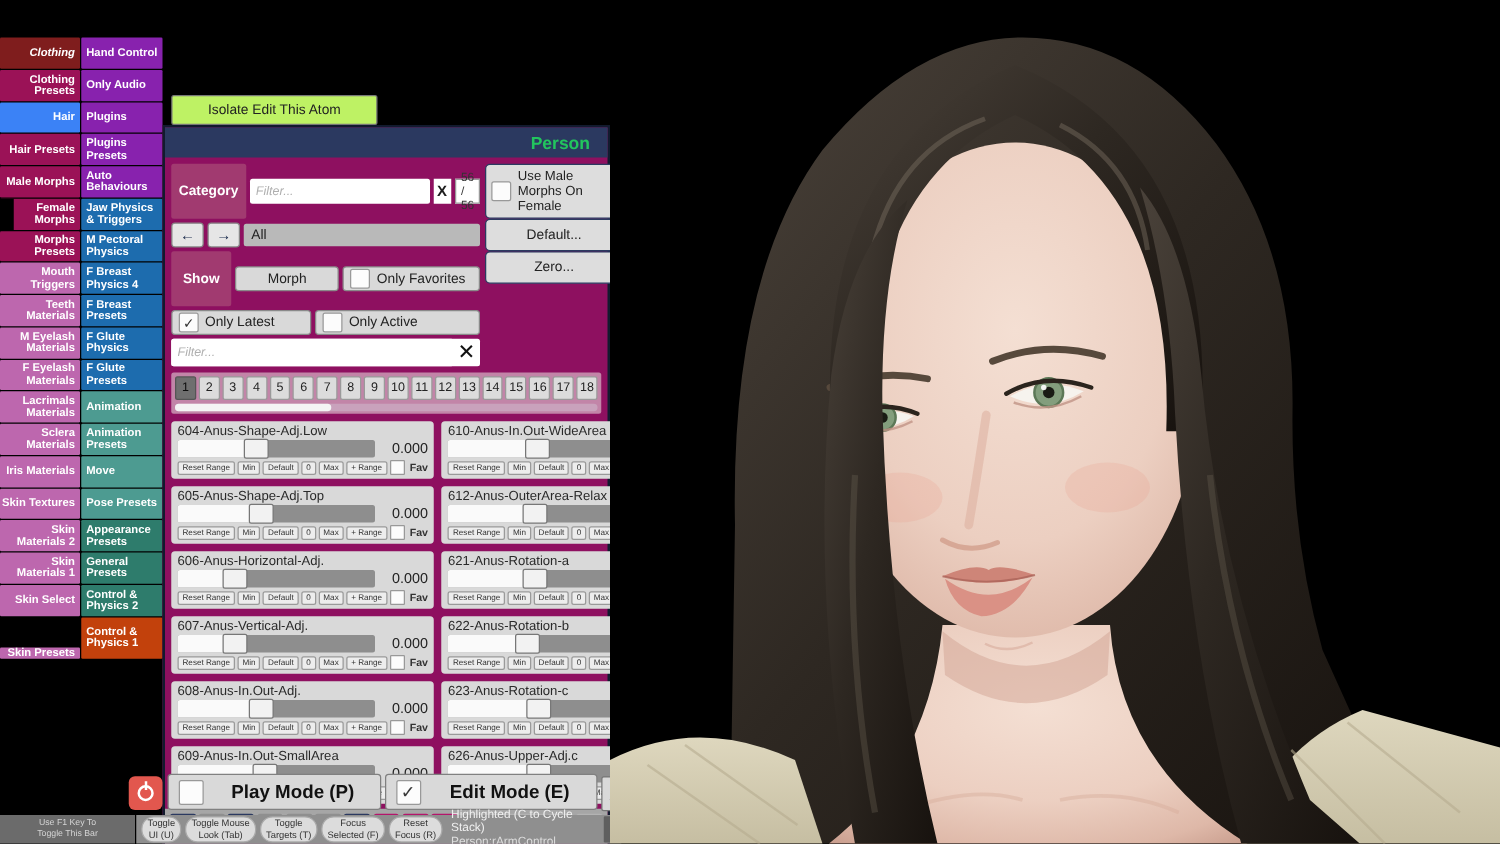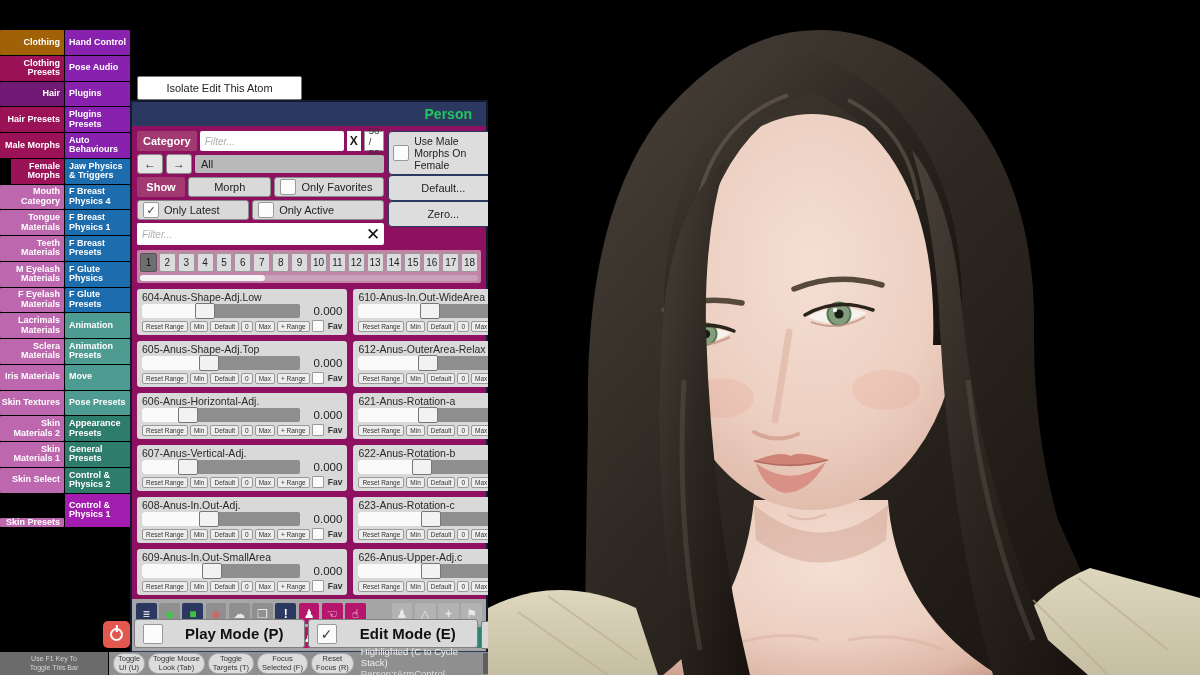--- a/index.html
+++ b/index.html
@@ -7,33 +7,33 @@
        font-family:"Liberation Sans","DejaVu Sans",sans-serif;-webkit-font-smoothing:antialiased;}
   .abs{position:absolute;}
   
   #sidebar{left:0;top:30px;width:131px;display:flex;flex-direction:column;gap:1px;}
   .srow{position:relative;display:grid;grid-template-columns:64px 65px;gap:1px;height:24.75px;}
   .srow .cell{display:flex;align-items:center;color:#fff;font-size:9px;font-weight:bold;line-height:1.05;}
   .srow .l{justify-content:flex-end;text-align:right;padding-right:4px;border-radius:1px;}
   .srow .r{justify-content:flex-start;text-align:left;padding-left:4px;border-radius:1px;}
   .srow.sel::before{content:'';position:absolute;left:0;top:0;width:11px;height:100%;background:#000;z-index:2;}
   
-  #isolate{left:137px;top:76px;width:163px;height:22px;background:#ffffff;border:1px solid #777;
+  #isolate{left:137px;top:76px;width:163px;height:22px;background:#bef264;border:1px solid #777;
            border-radius:2px;color:#222;font-size:11px;display:flex;align-items:center;justify-content:center;}
   
   #panel{left:130px;top:100px;width:358px;border:2px solid #121a2e;background:#8E1060;box-sizing:border-box;}
   #panel-header{height:24px;background:#2B3960;color:#22c55e;display:flex;align-items:center;justify-content:flex-end;
                 padding-right:14px;font-size:14px;font-weight:bold;}
   #panel-body{padding:5px 5px 4px 5px;}
   .ctl-grid{display:grid;grid-template-columns:1fr 110px;gap:4px;}
   .ctl-left{display:flex;flex-direction:column;gap:3px;}
   .ctl-right{display:flex;flex-direction:column;gap:0;}
   .rowflex{display:flex;gap:3px;align-items:center;}
   .chip{background:#A13A70;color:#fff;font-size:11px;font-weight:bold;display:flex;align-items:center;
-        justify-content:center;height:20px;padding:0 6px;border-radius:2px;}
+        justify-content:center;height:20px;padding:12px 6px;border-radius:2px;}
   .finput{flex:1;height:20px;background:#fff;border:none;border-radius:2px;font-size:10px;font-style:italic;
           color:#555;padding:0 5px;box-sizing:border-box;outline:none;font-family:inherit;}
   .finput::placeholder{color:#AFAFAF;font-style:italic;}
   .xlbl{color:#1d1d1d;font-weight:bold;font-size:12px;background:#fff;height:20px;display:flex;align-items:center;padding:0 3px;}
   .countbox{background:#fff;border:1px solid #999;color:#333;font-size:9.5px;height:18px;display:flex;
             align-items:center;justify-content:center;padding:0 4px;}
   .arrowbtn{width:24px;height:18px;background:#E6E6E6;border:1px solid #888;border-radius:3px;color:#203050;
             font-weight:bold;font-size:12px;display:flex;align-items:center;justify-content:center;}
   .allbtn{flex:1;height:18px;background:#B9B9B9;border-radius:2px;color:#222;font-size:11px;display:flex;
           align-items:center;padding:0 6px;}
@@ -108,39 +108,39 @@
             justify-content:center;font-size:11px;border-radius:1px;}
   
   #viewport{left:488px;top:0;width:712px;height:675px;background:#000;}
 </style>
 </head>
 <body>
 
 <div id="sidebar" class="abs">
 
     <div class="srow">
-      <div class="cell l" style="background: #a16207;">
+      <div class="cell l" style="background: #7f1d1d; font-style: italic;">
         <span>Clothing</span>
       </div>
       <div class="cell r" style="background: rgb(136, 34, 174);">
         <span>Hand Control</span>
       </div>
     </div>
 
     <div class="srow">
       <div class="cell l" style="background: rgb(155, 18, 87);">
         <span>Clothing Presets</span>
       </div>
       <div class="cell r" style="background: rgb(136, 34, 174);">
-        <span>Pose Audio</span>
-      </div>
-    </div>
-
-    <div class="srow">
-      <div class="cell l" style="background: #701a75;">
+        <span>Only Audio</span>
+      </div>
+    </div>
+
+    <div class="srow">
+      <div class="cell l" style="background: #3b82f6;">
         <span>Hair</span>
       </div>
       <div class="cell r" style="background: rgb(136, 34, 174);">
         <span>Plugins</span>
       </div>
     </div>
 
     <div class="srow">
       <div class="cell l" style="background: rgb(155, 18, 87);">
         <span>Hair Presets</span>
@@ -161,38 +161,38 @@
 
     <div class="srow sel">
       <div class="cell l" style="background: rgb(155, 18, 87);">
         <span>Female Morphs</span>
       </div>
       <div class="cell r" style="background: rgb(29, 108, 174);">
         <span>Jaw Physics &amp; Triggers</span>
       </div>
     </div>
 
-
-    <div class="srow">
-      <div class="cell l" style="background: rgb(189, 103, 174);">
-        <span>Mouth Category</span>
+    <div class="srow">
+      <div class="cell l" style="background: rgb(155, 18, 87);">
+        <span>Morphs Presets</span>
+      </div>
+      <div class="cell r" style="background: rgb(29, 108, 174);">
+        <span>M Pectoral Physics</span>
+      </div>
+    </div>
+
+    <div class="srow">
+      <div class="cell l" style="background: rgb(189, 103, 174);">
+        <span>Mouth Triggers</span>
       </div>
       <div class="cell r" style="background: rgb(29, 108, 174);">
         <span>F Breast Physics 4</span>
       </div>
     </div>
 
-    <div class="srow">
-      <div class="cell l" style="background: rgb(189, 103, 174);">
-        <span>Tongue Materials</span>
-      </div>
-      <div class="cell r" style="background: rgb(29, 108, 174);">
-        <span>F Breast Physics 1</span>
-      </div>
-    </div>
 
     <div class="srow">
       <div class="cell l" style="background: rgb(189, 103, 174);">
         <span>Teeth Materials</span>
       </div>
       <div class="cell r" style="background: rgb(29, 108, 174);">
         <span>F Breast Presets</span>
       </div>
     </div>
 
@@ -274,21 +274,21 @@
       </div>
       <div class="cell r" style="background: rgb(46, 124, 108);">
         <span>Control &amp; Physics 2</span>
       </div>
     </div>
 
     <div class="srow">
       <div class="cell l" style="background: rgb(189, 103, 174); margin-top: 24px;">
         <span>Skin Presets</span>
       </div>
-      <div class="cell r" style="background: #a21caf;">
+      <div class="cell r" style="background: #c2410c;">
         <span>Control &amp; Physics 1</span>
       </div>
     </div>
 
 </div>
 
 <div id="isolate" class="abs">Isolate Edit This Atom</div>
 
 <div id="panel" class="abs">
   <div id="panel-header">Person</div>

